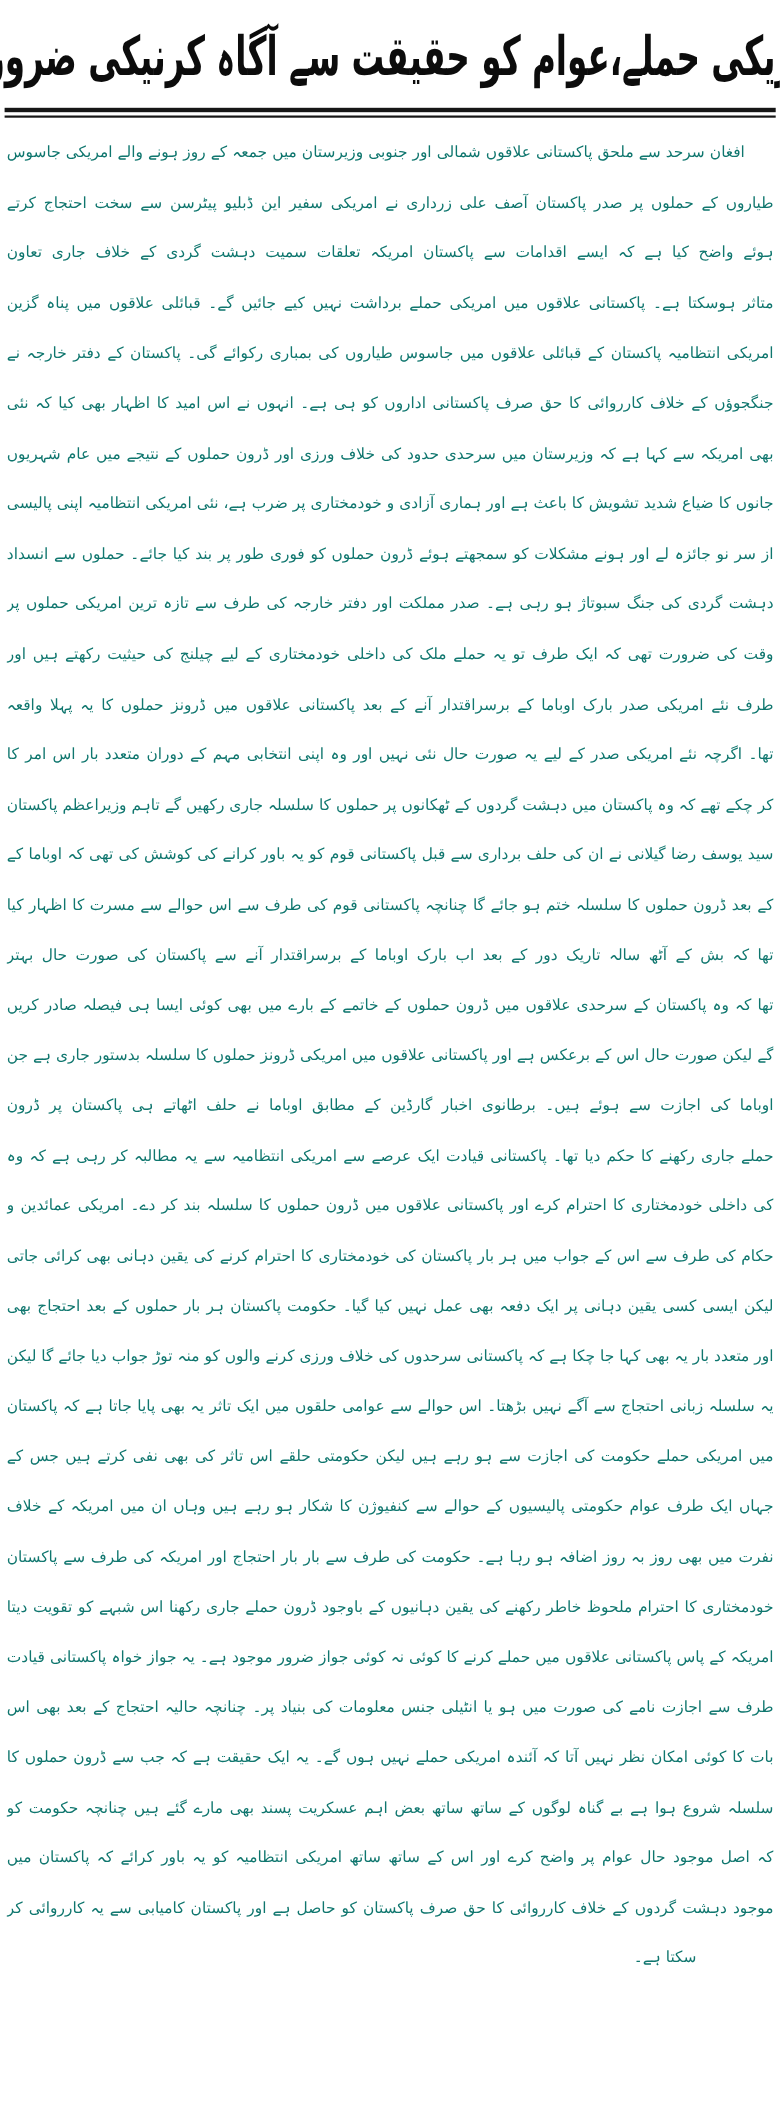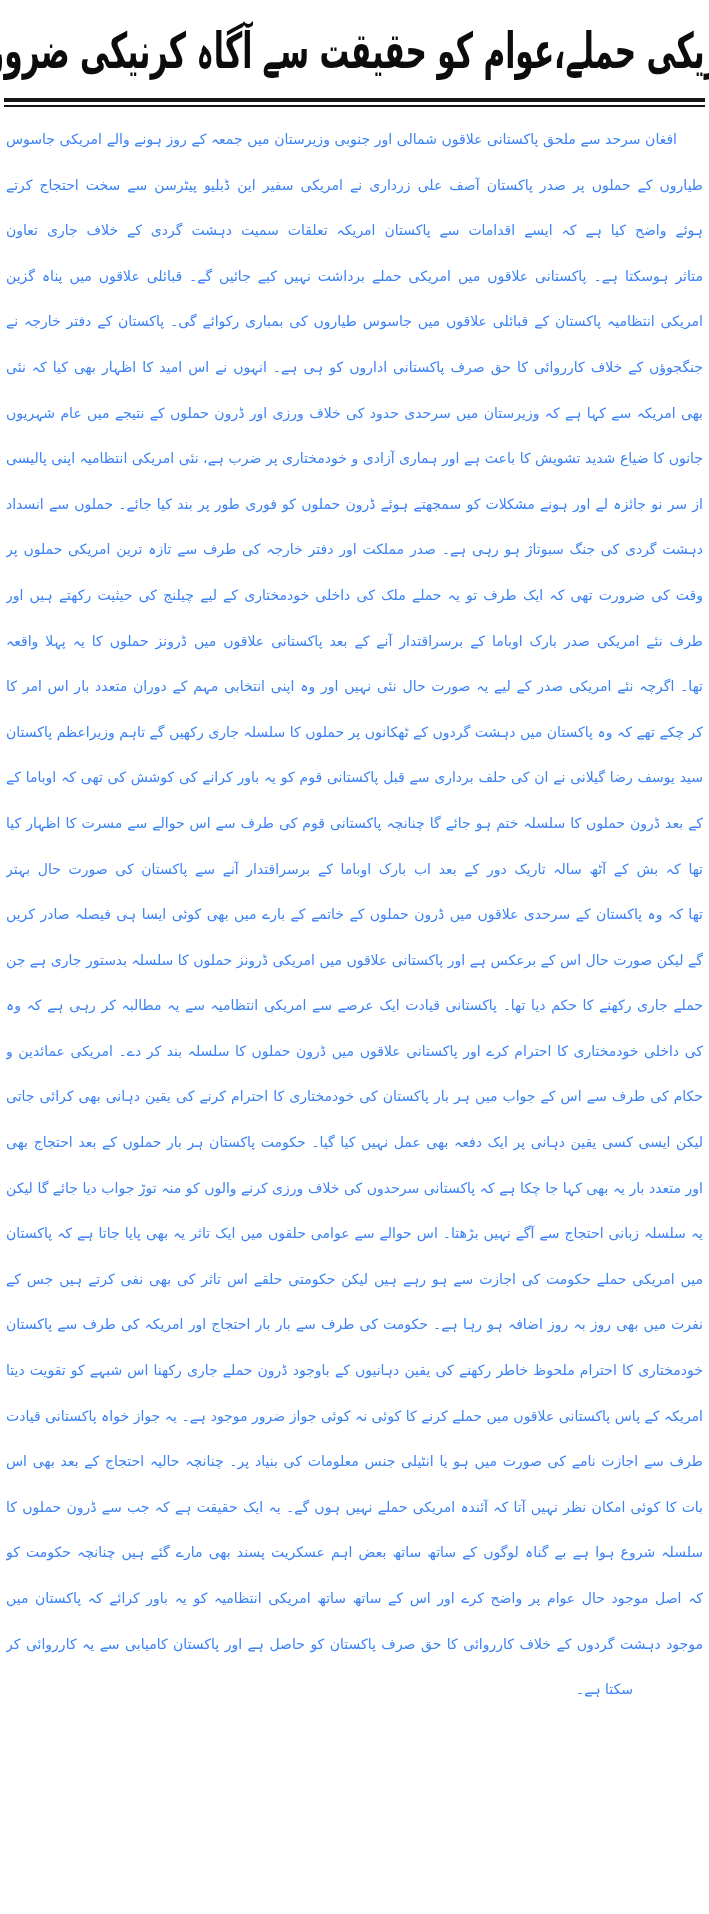--- a/index.html
+++ b/index.html
@@ -35,21 +35,21 @@
     border-bottom:2px solid #161616;
   }
   .article-body{
     padding:10px 6px 0 6px;
     direction:rtl;
   }
   .article-body .line{
     height:45.6px;
     line-height:45.6px;
     font-size:14px;
-    color:#3b82f6;
+    color:#0f766e;
     text-align:justify;
     text-align-last:justify;
     overflow:hidden;
   }
   .article-body .line.first{
     padding-right:26px;
   }
   .article-body .line.last{
     text-align:right;
     text-align-last:right;
@@ -78,27 +78,29 @@
       <div class="line">دہشت گردی کی جنگ سبوتاژ ہو رہی ہے۔ صدر مملکت اور دفتر خارجہ کی طرف سے تازہ ترین امریکی حملوں پر احتجاج</div>
       <div class="line">وقت کی ضرورت تھی کہ ایک طرف تو یہ حملے ملک کی داخلی خودمختاری کے لیے چیلنج کی حیثیت رکھتے ہیں اور دوسری</div>
       <div class="line">طرف نئے امریکی صدر بارک اوباما کے برسراقتدار آنے کے بعد پاکستانی علاقوں میں ڈرونز حملوں کا یہ پہلا واقعہ</div>
       <div class="line">تھا۔ اگرچہ نئے امریکی صدر کے لیے یہ صورت حال نئی نہیں اور وہ اپنی انتخابی مہم کے دوران متعدد بار اس امر کا اظہار</div>
       <div class="line">کر چکے تھے کہ وہ پاکستان میں دہشت گردوں کے ٹھکانوں پر حملوں کا سلسلہ جاری رکھیں گے تاہم وزیراعظم پاکستان</div>
       <div class="line">سید یوسف رضا گیلانی نے ان کی حلف برداری سے قبل پاکستانی قوم کو یہ باور کرانے کی کوشش کی تھی کہ اوباما کے آنے</div>
       <div class="line">کے بعد ڈرون حملوں کا سلسلہ ختم ہو جائے گا چنانچہ پاکستانی قوم کی طرف سے اس حوالے سے مسرت کا اظہار کیا جا رہا</div>
       <div class="line">تھا کہ بش کے آٹھ سالہ تاریک دور کے بعد اب بارک اوباما کے برسراقتدار آنے سے پاکستان کی صورت حال بہتر</div>
       <div class="line">تھا کہ وہ پاکستان کے سرحدی علاقوں میں ڈرون حملوں کے خاتمے کے بارے میں بھی کوئی ایسا ہی فیصلہ صادر کریں</div>
       <div class="line">گے لیکن صورت حال اس کے برعکس ہے اور پاکستانی علاقوں میں امریکی ڈرونز حملوں کا سلسلہ بدستور جاری ہے جن</div>
+      <div class="line">اوباما کی اجازت سے ہوئے ہیں۔ برطانوی اخبار گارڈین کے مطابق اوباما نے حلف اٹھاتے ہی پاکستان پر ڈرون</div>
       <div class="line">حملے جاری رکھنے کا حکم دیا تھا۔ پاکستانی قیادت ایک عرصے سے امریکی انتظامیہ سے یہ مطالبہ کر رہی ہے کہ وہ پاکستان</div>
       <div class="line">کی داخلی خودمختاری کا احترام کرے اور پاکستانی علاقوں میں ڈرون حملوں کا سلسلہ بند کر دے۔ امریکی عمائدین و</div>
       <div class="line">حکام کی طرف سے اس کے جواب میں ہر بار پاکستان کی خودمختاری کا احترام کرنے کی یقین دہانی بھی کرائی جاتی ہے</div>
       <div class="line">لیکن ایسی کسی یقین دہانی پر ایک دفعہ بھی عمل نہیں کیا گیا۔ حکومت پاکستان ہر بار حملوں کے بعد احتجاج بھی کرتی ہے</div>
       <div class="line">اور متعدد بار یہ بھی کہا جا چکا ہے کہ پاکستانی سرحدوں کی خلاف ورزی کرنے والوں کو منہ توڑ جواب دیا جائے گا لیکن</div>
       <div class="line">یہ سلسلہ زبانی احتجاج سے آگے نہیں بڑھتا۔ اس حوالے سے عوامی حلقوں میں ایک تاثر یہ بھی پایا جاتا ہے کہ پاکستان</div>
       <div class="line">میں امریکی حملے حکومت کی اجازت سے ہو رہے ہیں لیکن حکومتی حلقے اس تاثر کی بھی نفی کرتے ہیں جس کے باعث</div>
+      <div class="line">جہاں ایک طرف عوام حکومتی پالیسیوں کے حوالے سے کنفیوژن کا شکار ہو رہے ہیں وہاں ان میں امریکہ کے خلاف</div>
       <div class="line">نفرت میں بھی روز بہ روز اضافہ ہو رہا ہے۔ حکومت کی طرف سے بار بار احتجاج اور امریکہ کی طرف سے پاکستان کی</div>
       <div class="line">خودمختاری کا احترام ملحوظ خاطر رکھنے کی یقین دہانیوں کے باوجود ڈرون حملے جاری رکھنا اس شبہے کو تقویت دیتا ہے کہ</div>
       <div class="line">امریکہ کے پاس پاکستانی علاقوں میں حملے کرنے کا کوئی نہ کوئی جواز ضرور موجود ہے۔ یہ جواز خواہ پاکستانی قیادت کی</div>
       <div class="line">طرف سے اجازت نامے کی صورت میں ہو یا انٹیلی جنس معلومات کی بنیاد پر۔ چنانچہ حالیہ احتجاج کے بعد بھی اس</div>
       <div class="line">بات کا کوئی امکان نظر نہیں آتا کہ آئندہ امریکی حملے نہیں ہوں گے۔ یہ ایک حقیقت ہے کہ جب سے ڈرون حملوں کا</div>
       <div class="line">سلسلہ شروع ہوا ہے بے گناہ لوگوں کے ساتھ ساتھ بعض اہم عسکریت پسند بھی مارے گئے ہیں چنانچہ حکومت کو چاہیے</div>
       <div class="line">کہ اصل موجود حال عوام پر واضح کرے اور اس کے ساتھ ساتھ امریکی انتظامیہ کو یہ باور کرائے کہ پاکستان میں</div>
       <div class="line">موجود دہشت گردوں کے خلاف کارروائی کا حق صرف پاکستان کو حاصل ہے اور پاکستان کامیابی سے یہ کارروائی کر</div>
       <div class="line last">سکتا ہے۔</div>
     </div>

